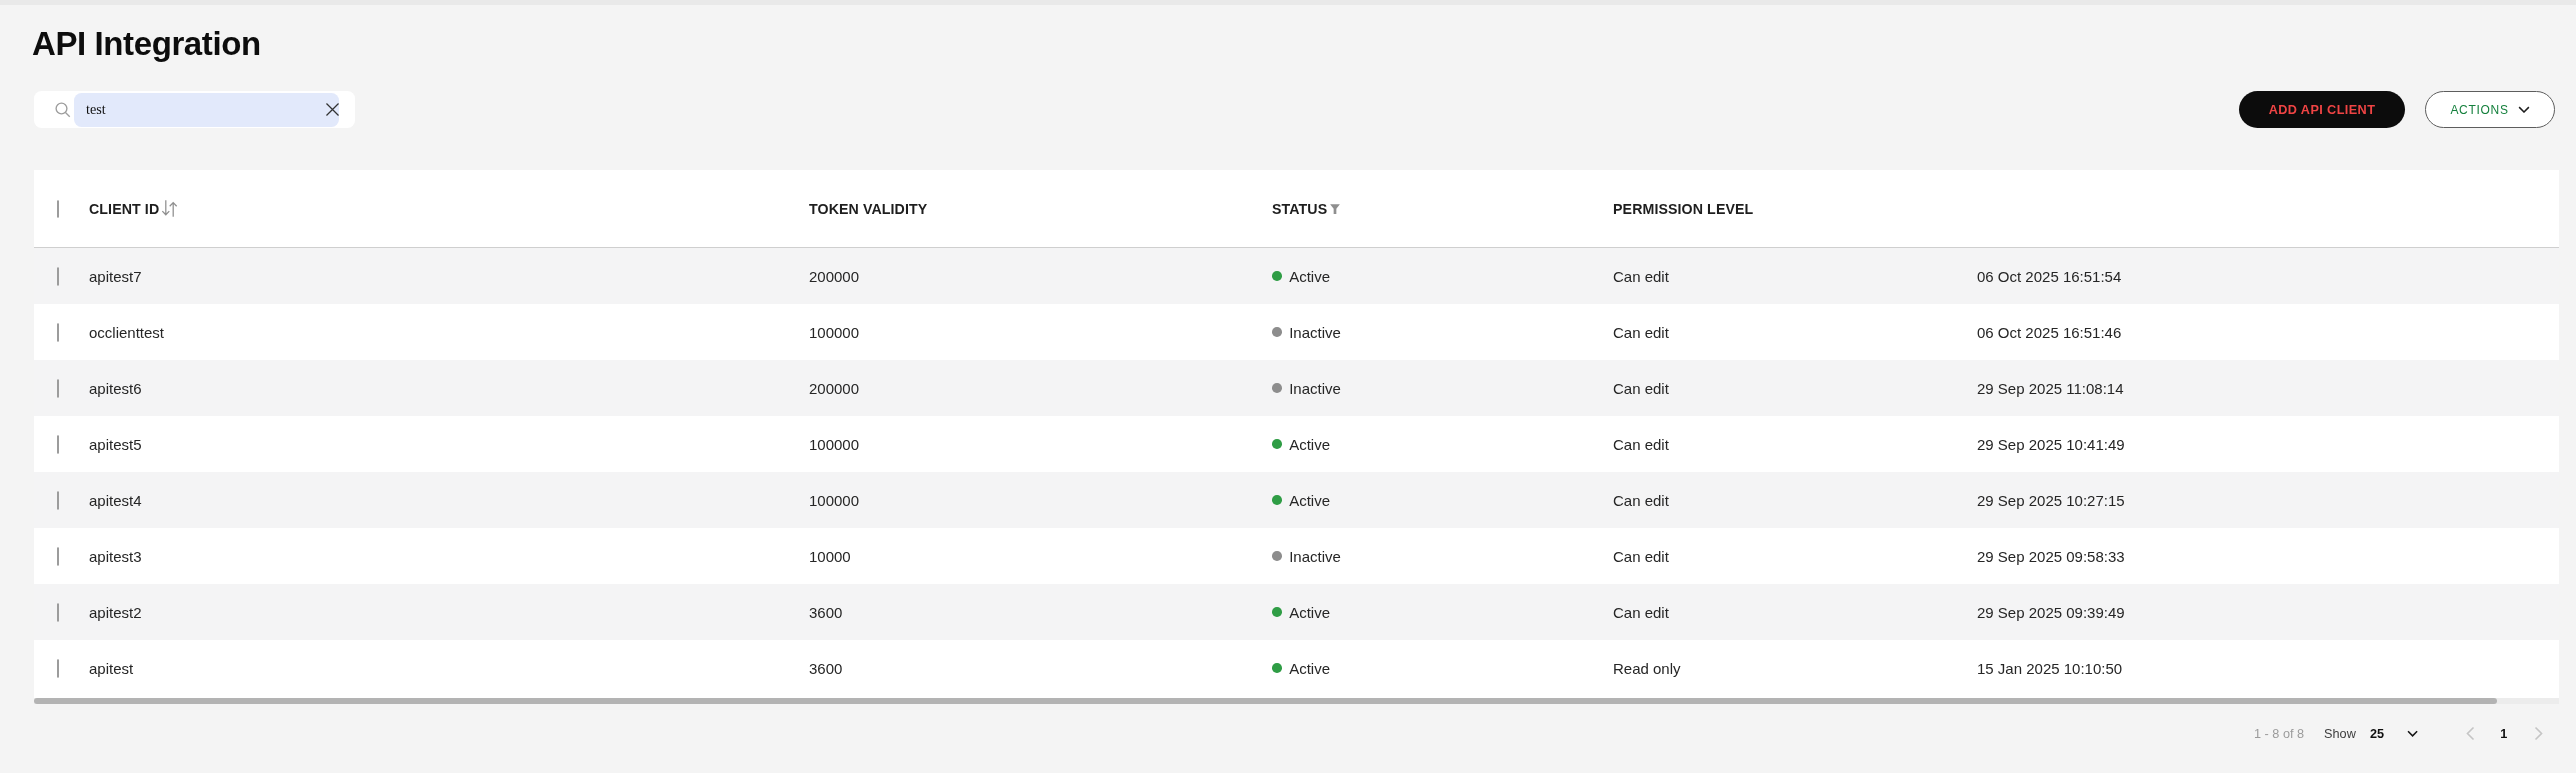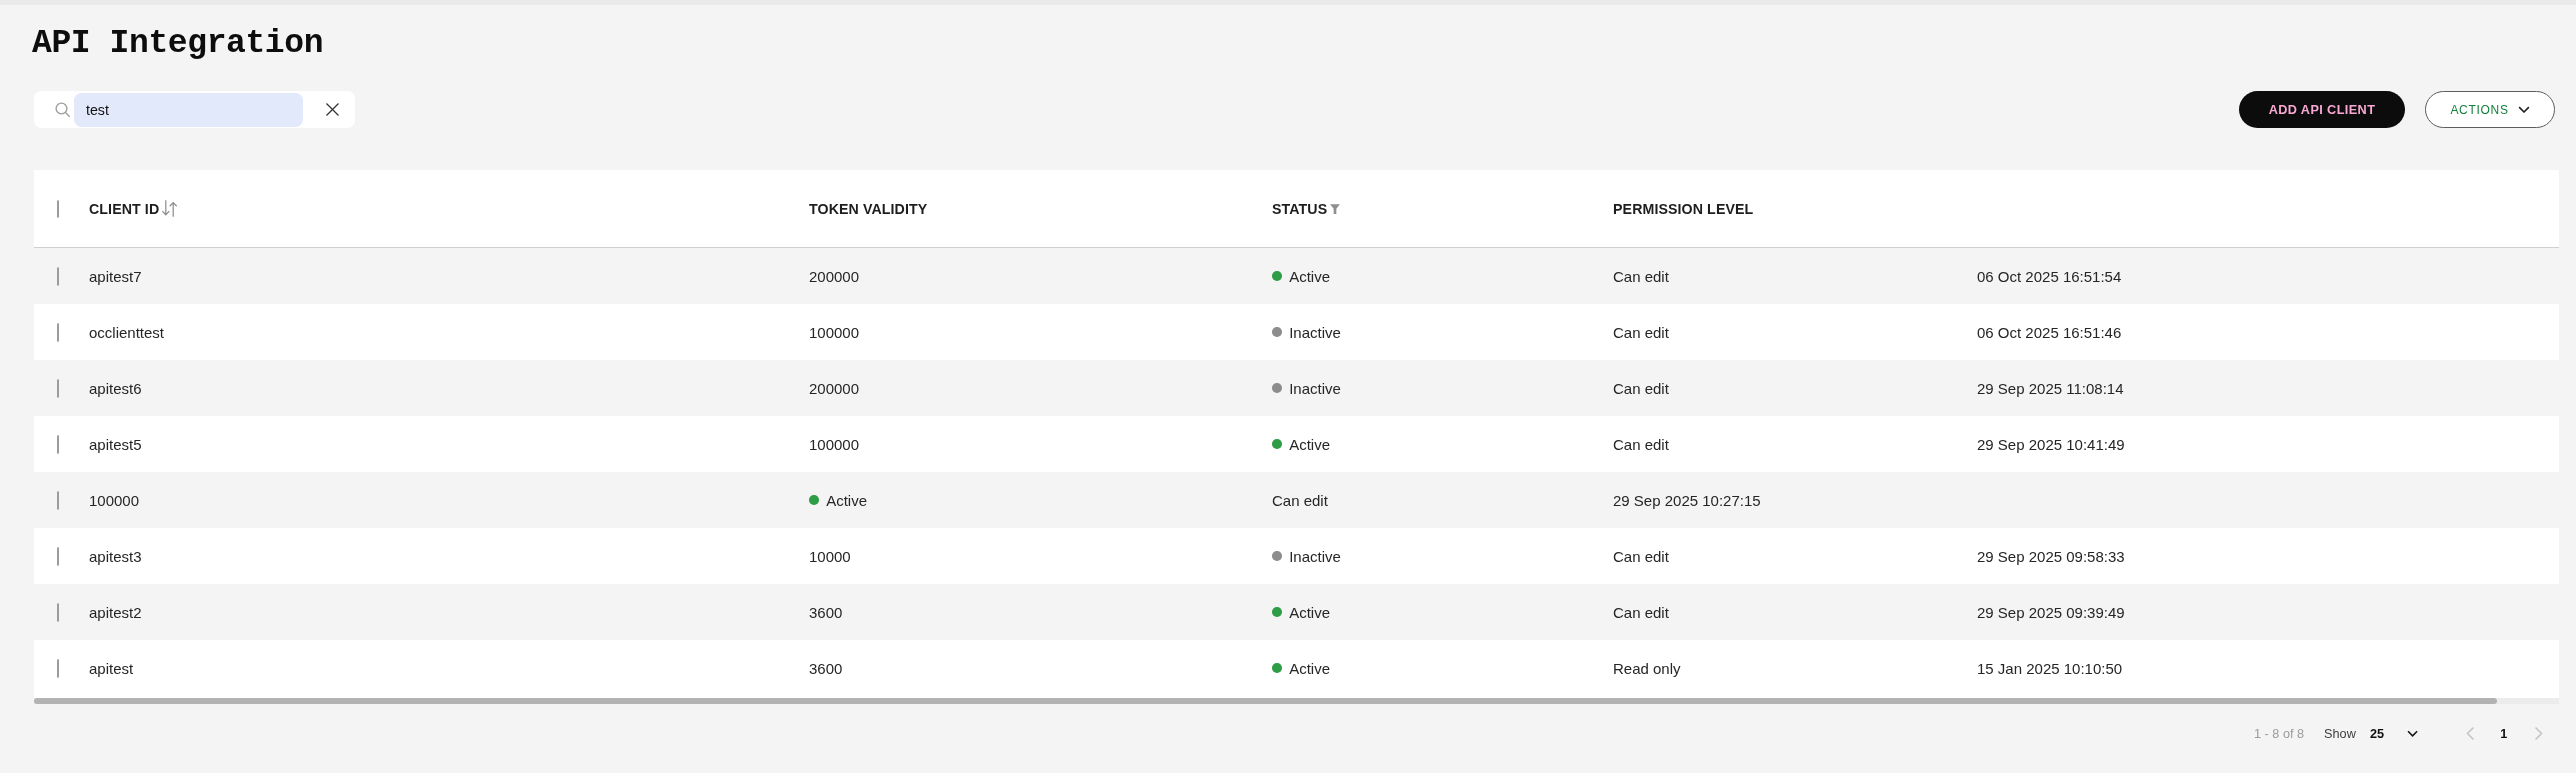--- a/index.html
+++ b/index.html
@@ -4,38 +4,38 @@
 <style>
   html,body{margin:0;padding:0;}
   body{
     width:2576px;height:774px;position:relative;overflow:hidden;
     background:#f4f4f4;color:#272727;
     font-family:"Liberation Sans",sans-serif;
   }
   .topstrip{position:absolute;left:0;top:0;width:2576px;height:5.2px;background:#e9e9e9;}
   .page-title{
     position:absolute;left:32px;top:25px;margin:0;
-    font-size:33px;font-weight:700;letter-spacing:-0.4px;color:#0d0d0d;line-height:37px;font-family:Liberation Mono, monospace;
+    font-size:33px;font-weight:700;letter-spacing:-0.4px;color:#0d0d0d;line-height:37px;
   }
   
   .search{position:absolute;left:34px;top:91px;width:321px;height:37px;background:#fff;border-radius:7.5px;}
   .search .mag{position:absolute;left:20px;top:9.7px;width:18px;height:18px;}
   .search input{
-    position:absolute;left:40px;top:1.5px;width:229px;height:34px;box-sizing:border-box;
+    position:absolute;left:40px;top:1.5px;width:265px;height:34px;box-sizing:border-box;
     background:var(--c-field,#e2e9fb);border:none;border-radius:7.5px;outline:none;
-    padding:0 9px 0 12px;font-family:Liberation Sans, sans-serif;font-size:14.2px;color:#111;
+    padding:0 9px 0 12px;font-family:Liberation Serif, serif;font-size:14.2px;color:#111;
   }
   .search .clear{
     position:absolute;left:289px;top:9px;width:19.5px;height:19.5px;display:flex;align-items:center;justify-content:center;
     background:none;border:none;padding:0;cursor:pointer;
   }
   
   .btn-add{
     position:absolute;left:2239px;top:91px;width:166px;height:37px;border:none;border-radius:19px;
-    background:var(--c-accent,#0c0c0c);color:#f9a8d4;font-family:"Liberation Sans",sans-serif;
+    background:var(--c-accent,#0c0c0c);color:#ef4444;font-family:"Liberation Sans",sans-serif;
     font-size:12.7px;font-weight:700;letter-spacing:0.4px;display:flex;align-items:center;justify-content:center;cursor:pointer;
   }
   .btn-actions{
     position:absolute;left:2425px;top:91px;width:130px;height:37px;box-sizing:border-box;border-radius:19px;
     background:#fff;border:0.7px solid #5d5d5d;color:#15803d;font-family:"Liberation Sans",sans-serif;
     font-size:12px;letter-spacing:0.7px;display:flex;align-items:center;justify-content:center;gap:9px;cursor:pointer;
   }
   
   .card{position:absolute;left:34px;top:170px;width:2525px;height:528px;background:#fff;}
   .thead,.tr{
@@ -170,20 +170,21 @@
     <span class="td-token">100000</span>
     <span class="td-status">
       <i class="dot dot-active"></i>
       <span class="status-text">Active</span>
     </span>
     <span class="td-perm">Can edit</span>
     <span class="td-updated">29 Sep 2025 10:41:49</span>
   </div>
       <div class="tr odd">
     <span><span class="cb"></span></span>
+    <span class="td-client">apitest4</span>
     <span class="td-token">100000</span>
     <span class="td-status">
       <i class="dot dot-active"></i>
       <span class="status-text">Active</span>
     </span>
     <span class="td-perm">Can edit</span>
     <span class="td-updated">29 Sep 2025 10:27:15</span>
   </div>
       <div class="tr even">
     <span><span class="cb"></span></span>

